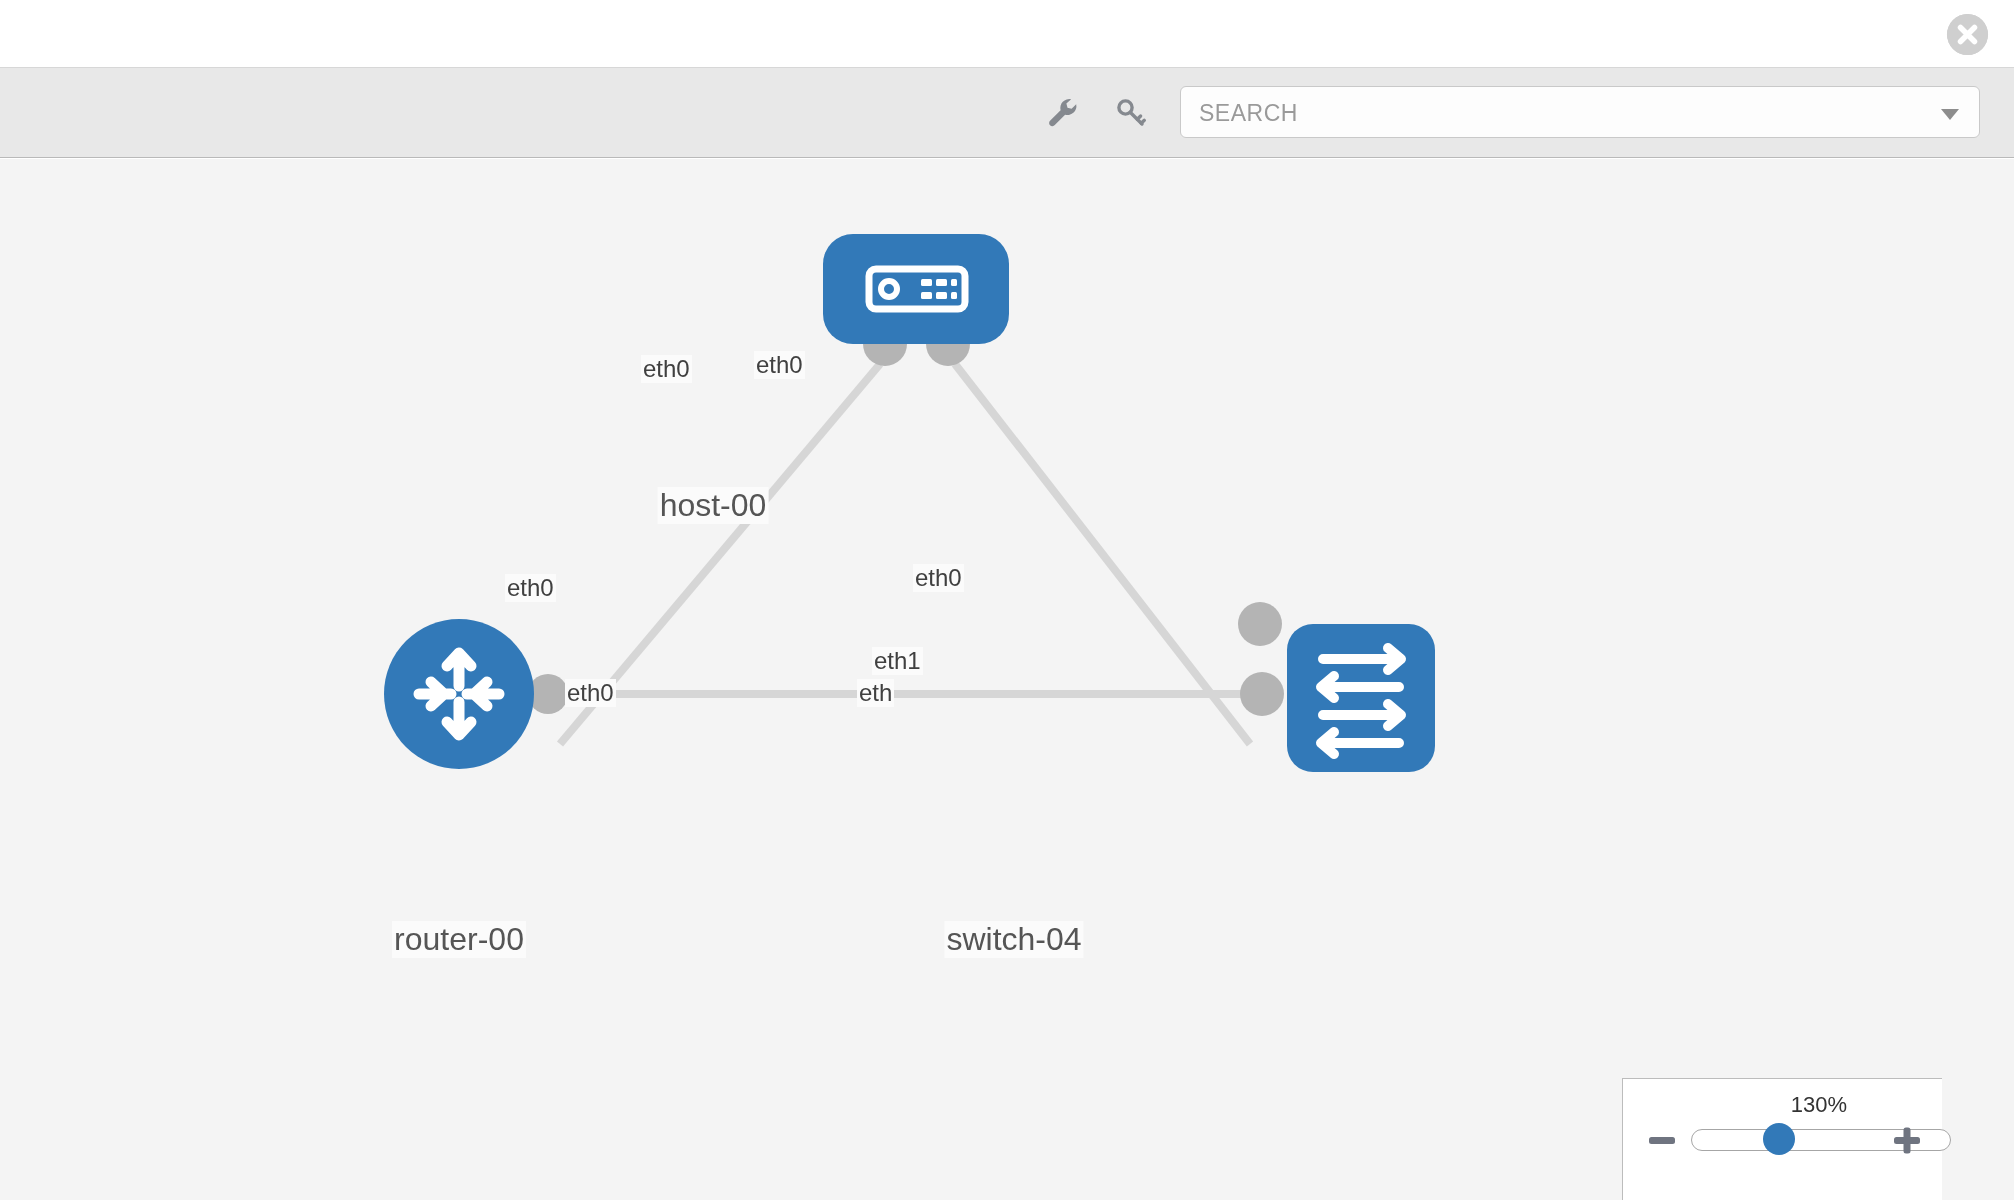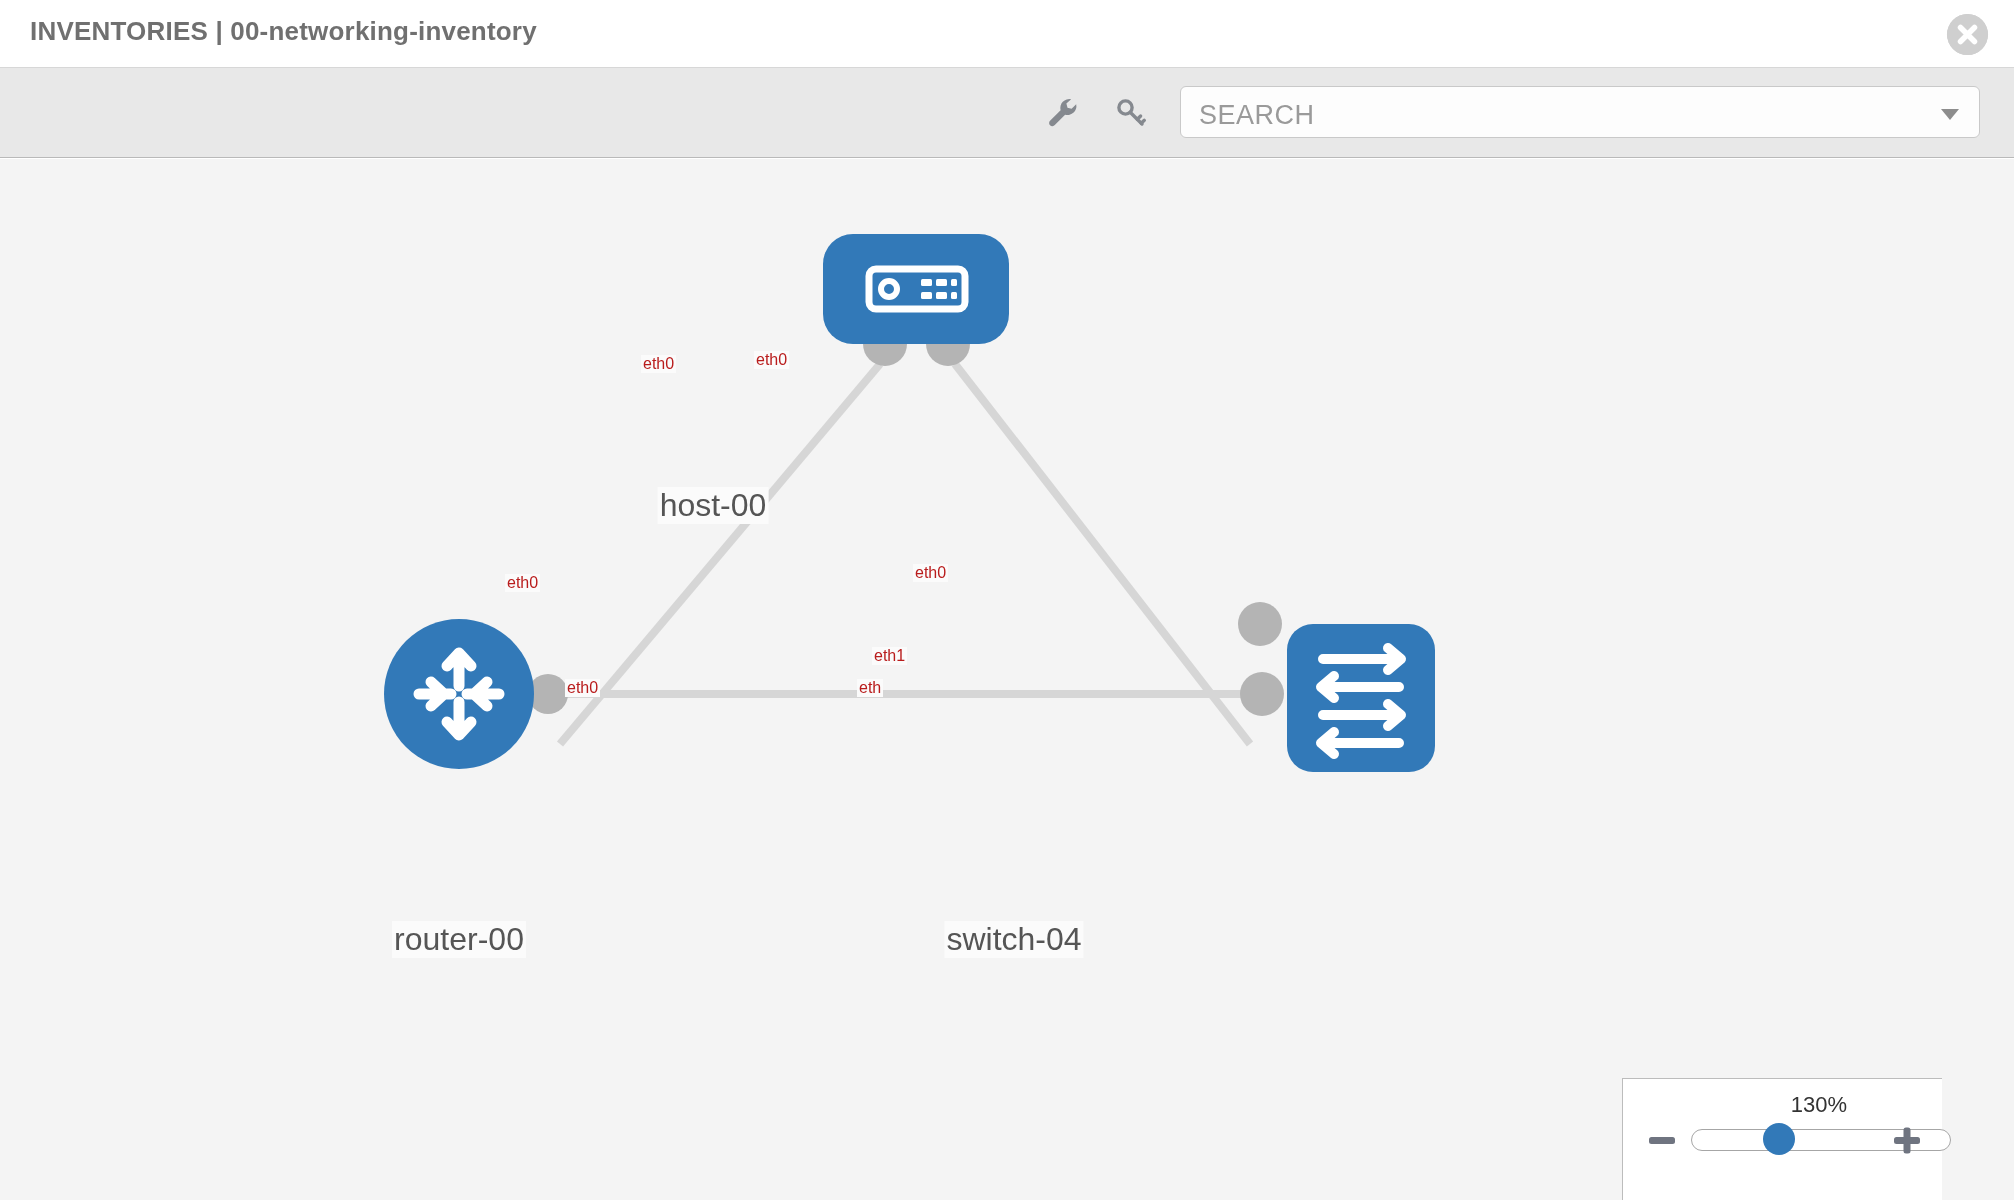--- a/index.html
+++ b/index.html
@@ -108,21 +108,21 @@
     height: 52px;
     background: #fdfdfd;
     border: 1px solid #c9c9c9;
     border-radius: 6px;
     cursor: text;
   }
   .search-label {
     position: absolute;
     left: 18px;
     top: 13px;
-    font-size: 27px;
+    font-size: 23px;
     color: #9a9a9a;
     letter-spacing: 0.5px;
   }
 
   
   .canvas {
     position: absolute;
     top: 159px; left: 0;
     width: 2014px;
     height: 1041px;
@@ -140,22 +140,22 @@
     position: absolute;
     font-size: 32px;
     color: #555555;
     background: #fbfbfb;
     white-space: nowrap;
     padding: 0 2px;
     transform: translateX(-50%);
   }
   .iface-label {
     position: absolute;
-    font-size: 16px;
-    color: #b91c1c;
+    font-size: 24px;
+    color: #404040;
     background: #fbfbfb;
     white-space: nowrap;
     padding: 0 2px;
   }
 
   
   .zoom-panel {
     position: absolute;
     left: 1622px;
     top: 1078px;
@@ -206,21 +206,20 @@
     background: #3279b8;
     cursor: grab;
   }
 </style>
 </head>
 <body>
 
 <div id="app">
 
   <div class="titlebar">
-    <div class="page-title">INVENTORIES | 00-networking-inventory</div>
     <button class="close-btn">
       <svg viewBox="0 0 41 41" aria-hidden="true">
         <circle cx="20.5" cy="20.5" r="20.5" fill="#cfcfcf"></circle>
         <path d="M13.5 13.5 L27.5 27.5 M27.5 13.5 L13.5 27.5" stroke="#ffffff" stroke-width="5.5" stroke-linecap="round"></path>
       </svg>
     </button>
   </div>
 
   <div class="toolbar">
 

